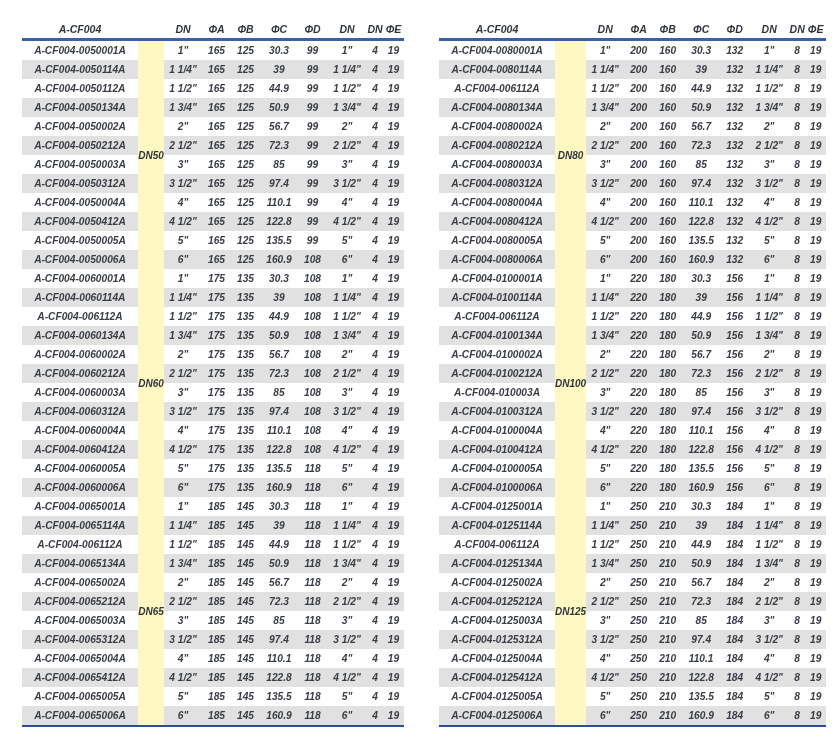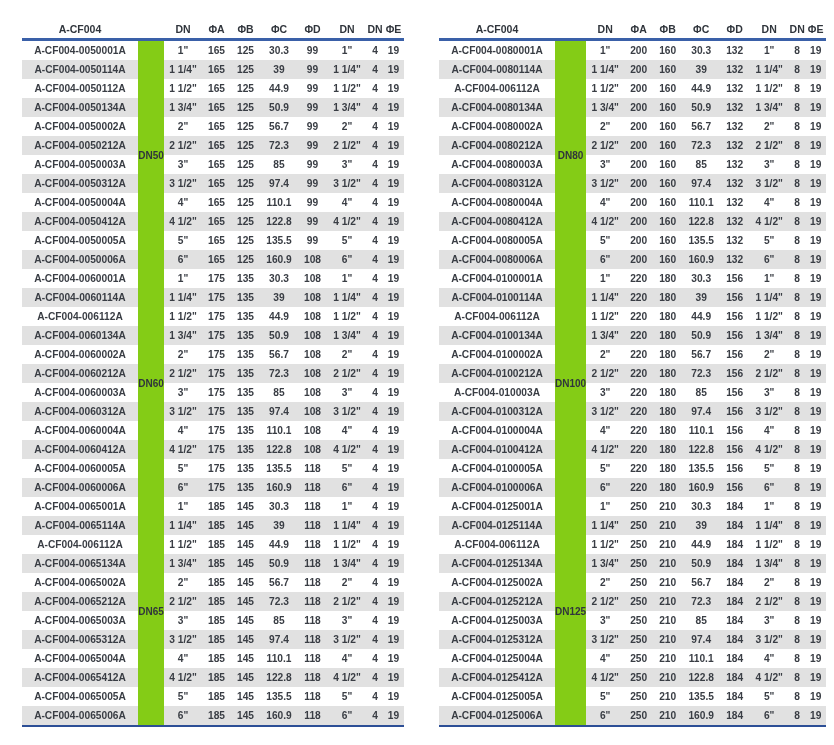--- a/index.html
+++ b/index.html
@@ -9,41 +9,41 @@
     --text:#393d44;
     --headtext:#30353c;
   }
   html,body{margin:0;padding:0;}
   body{
     width:834px;height:745px;background:#ffffff;
     font-family:"Liberation Sans", sans-serif;
     overflow:hidden;
   }
   .page{padding:21px 0 0 22px;}
-  .tables{display:flex;gap:35px;align-items:flex-start;}
+  .tables{display:flex;gap:35px;align-items:flex-start;font-style:italic;}
   table.spec{
     border-collapse:collapse;table-layout:fixed;
     border-bottom:2px solid var(--bottomline);
   }
   .w-part{width:116px}.w-gap{width:26px}.w-size{width:38px}
   .w-a{width:29px}.w-b{width:29px}.w-c{width:38px}.w-d{width:29px}
   .w-size2{width:40px}.w-dn{width:16px}.w-e{width:21px}
   th{
     font-size:10.5px;font-weight:bold;color:var(--headtext);
     border-bottom:3px solid var(--topline);
     height:16px;padding:0 0 1px 0;text-align:center;white-space:nowrap;
   }
   td{
     height:19px;line-height:19px;padding:0;margin:0;
     text-align:center;font-size:10.2px;font-weight:bold;
     color:var(--text);white-space:nowrap;overflow:visible;
   }
   tr.shaded td{background:var(--stripe);}
   td.group{
-    background:#84cc16;font-size:10px;color:var(--headtext);
+    background:#fef9c3;font-size:10px;color:var(--headtext);
     vertical-align:middle;text-align:center;
   }
 </style>
 </head>
 <body>
 
 <div class="page">
   <div class="tables">
 
     <table class="spec">

